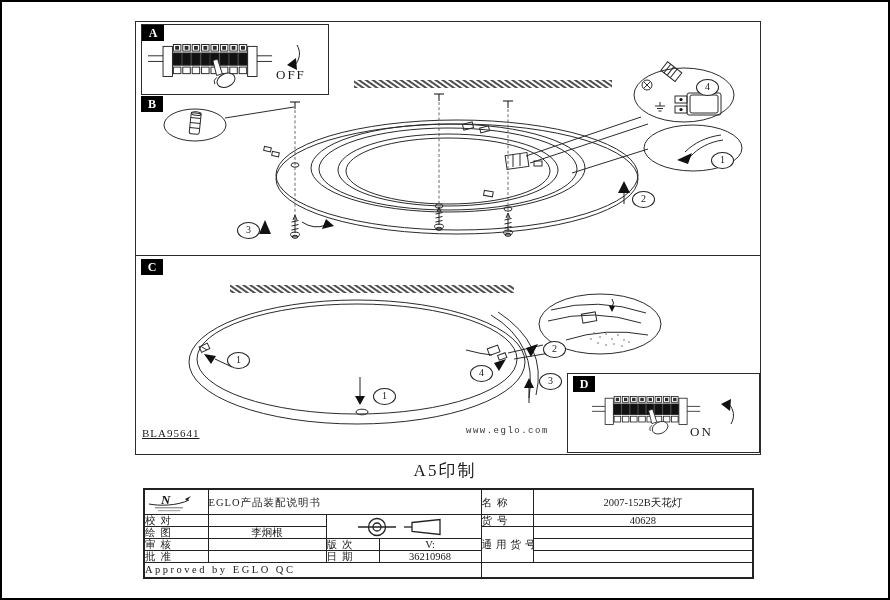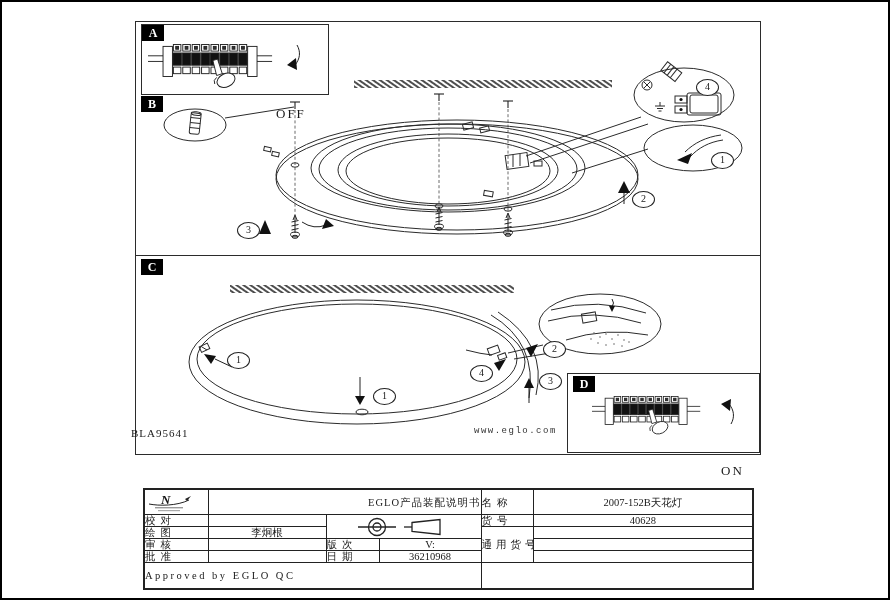--- a/index.html
+++ b/index.html
@@ -5,34 +5,34 @@
   html,body{margin:0;padding:0;background:#e8e8e8;}
   .page{position:relative;width:890px;height:600px;background:#fff;border:2px solid #000;
         box-sizing:border-box;overflow:hidden;font-family:"Liberation Serif","DejaVu Serif",serif;color:#1a1a1a;}
   .frame{position:absolute;left:133px;top:19px;width:626px;height:434px;border:1px solid #2b2b2b;box-sizing:border-box;z-index:0;}
   .sep{position:absolute;left:133px;top:253px;width:626px;height:1px;background:#2b2b2b;z-index:2;}
   .panelbox{position:absolute;background:#fff;border:1px solid #2b2b2b;box-sizing:border-box;z-index:3;}
   .plabel{position:absolute;width:22px;height:16px;background:#000;color:#fff;text-align:center;
           font:bold 12px/16px "Liberation Serif",serif;z-index:6;letter-spacing:0;}
   .step{position:absolute;width:21px;height:15px;border:1px solid #222;border-radius:50%;background:#fff;
         font:10px/14px "Liberation Serif",serif;text-align:center;z-index:5;}
-  .switchlbl{position:absolute;font:13px/13px "Liberation Serif",serif;letter-spacing:2px;z-index:6;margin-top:39px;}
+  .switchlbl{position:absolute;font:13px/13px "Liberation Serif",serif;letter-spacing:2px;z-index:6;}
   .code{position:absolute;font:11px/11px "Liberation Serif",serif;letter-spacing:1px;z-index:5;}
-  .site{position:absolute;font:9px/9px "Liberation Mono","DejaVu Sans Mono",monospace;letter-spacing:1.5px;color:#333;z-index:5;margin-left:8px;}
+  .site{position:absolute;font:9px/9px "Liberation Mono","DejaVu Sans Mono",monospace;letter-spacing:1.5px;color:#333;z-index:5;}
   .printnote{position:absolute;left:0;right:0;top:459px;text-align:center;
              font:17px/20px "Liberation Serif",serif;letter-spacing:2px;z-index:2;}
   table.tb{position:absolute;left:141px;top:486px;width:609px;height:87px;border-collapse:collapse;
            table-layout:fixed;z-index:2;border:2px solid #222;}
   table.tb td{border:1px solid #222;padding:0;overflow:hidden;font:10.5px/11px "Liberation Serif",serif;
               white-space:nowrap;}
   td.lbl{letter-spacing:5px;padding-left:7px;}
   td.wrap{white-space:normal;line-height:13px;letter-spacing:4px;padding-left:7px;}
   td.val{text-align:center;}
   td.doc-title{font-family:"Liberation Sans","DejaVu Sans",sans-serif;font-weight:bold;font-size:15px;
-               letter-spacing:1px;text-align:right;}
+               letter-spacing:1px;text-align:left;}
   td.approved{font-size:12px;letter-spacing:2.5px;padding-left:12px;}
   td.logo-cell{position:relative;}
   svg{display:block;}
   .dsvg{position:absolute;z-index:1;}
 </style>
 </head>
 <body>
 
 <div class="page">
 
@@ -275,35 +275,36 @@
   <div class="step" style="left:630px;top:189px;">2</div>
   <div class="step" style="left:694px;top:77px;">4</div>
   <div class="step" style="left:709px;top:150px;">1</div>
 
   <div class="plabel" style="left:139px;top:257px;">C</div>
   <div class="step" style="left:225px;top:350px;">1</div>
   <div class="step" style="left:371px;top:386px;">1</div>
   <div class="step" style="left:541px;top:339px;">2</div>
   <div class="step" style="left:537px;top:371px;">3</div>
   <div class="step" style="left:468px;top:363px;">4</div>
-  <div class="code" style="left:129px;top:426px;">BLA95641</div>
+  <div class="code" style="left:140px;top:426px;text-decoration:underline;">BLA95641</div>
   <div class="site" style="left:464px;top:425px;">www.eglo.com</div>
 
   <div class="panelbox" style="left:565px;top:371px;width:193px;height:80px;">
     <svg width="191" height="78" viewBox="0 0 191 78">
       <use href="#breaker" transform="translate(24,16) scale(0.82)"></use>
       <g transform="translate(150,24)">
         <path d="M13,26 C17,19 16,12 11,6" stroke="#222" fill="none"></path>
         <polygon points="3,6 13,1 12,13" fill="#111"></polygon>
       </g>
     </svg>
   </div>
   <div class="plabel" style="left:571px;top:374px;">D</div>
-  <div class="switchlbl" style="left:719px;top:423px;">ON</div>
-
+  <div class="switchlbl" style="left:688px;top:423px;">ON</div>
+
+  <div class="printnote">A5印制</div>
 
   <table class="tb">
     <colgroup>
       <col style="width:64px">
         <col style="width:118px">
         <col style="width:53px">
       <col style="width:102px">
         <col style="width:52px">
         <col style="width:220px">
     </colgroup>
@@ -352,20 +353,20 @@
       <td class="val">V:</td>
       <td class="val"></td>
     </tr>
     <tr style="height:11px">
       <td class="lbl">批准</td>
       <td class="val"></td>
       <td class="lbl">日期</td>
       <td class="val">36210968</td>
       <td class="val"></td>
     </tr>
-    <tr style="height:26px">
+    <tr style="height:15px">
       <td colspan="4" class="approved">Approved by EGLO QC</td>
       <td colspan="2"></td>
     </tr>
   </tbody>
     </table>
 
 </div>
 
 </body></html>

